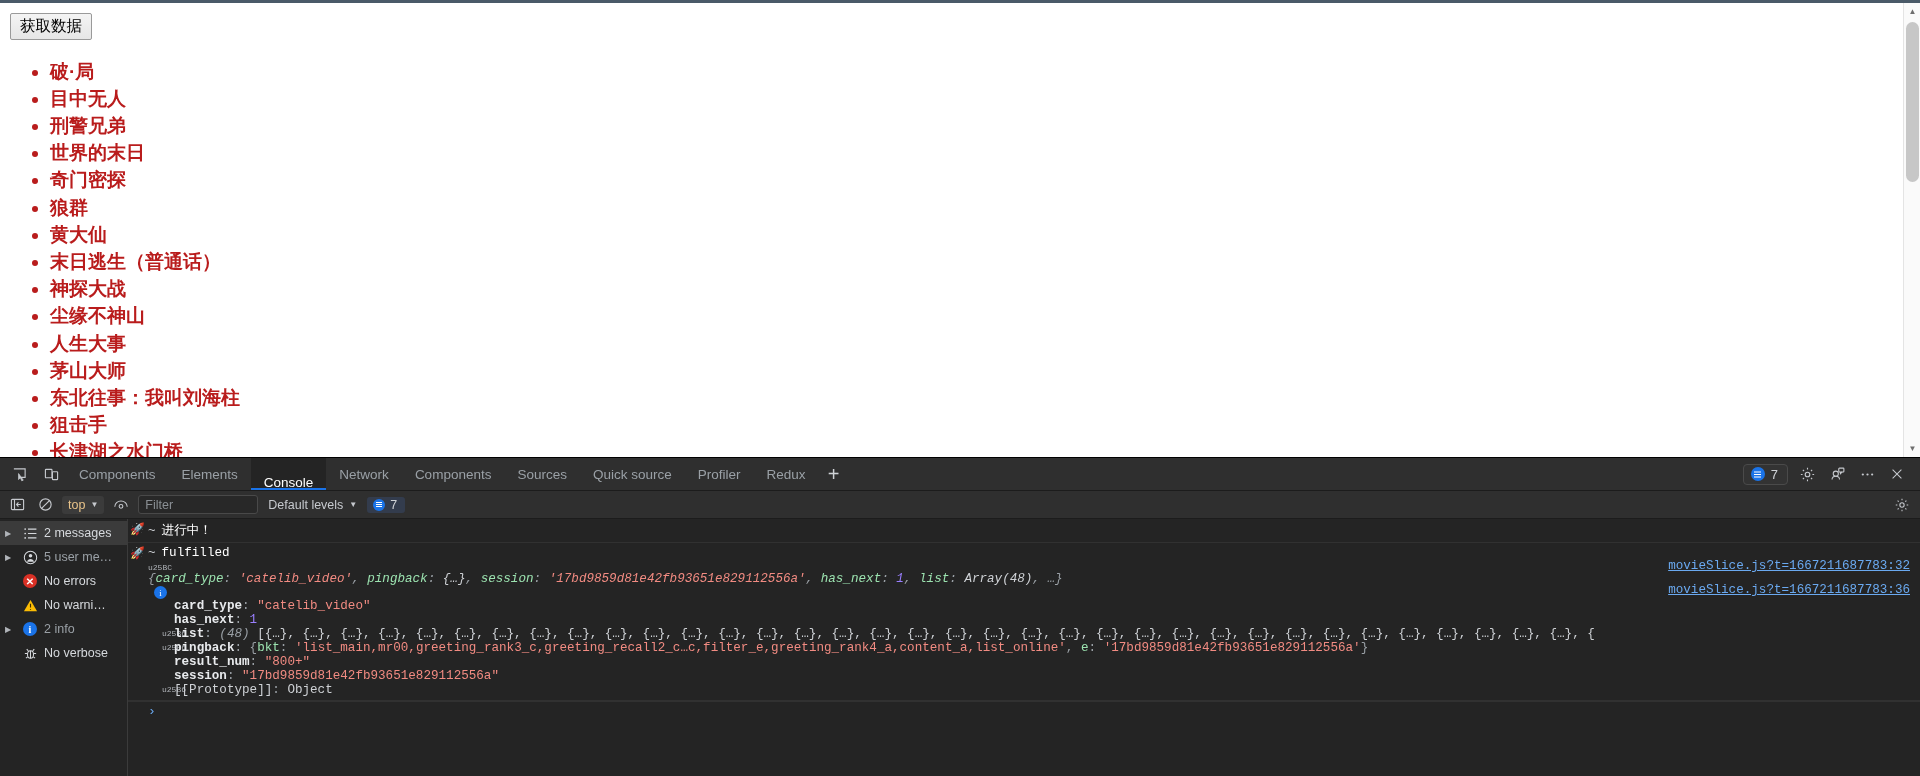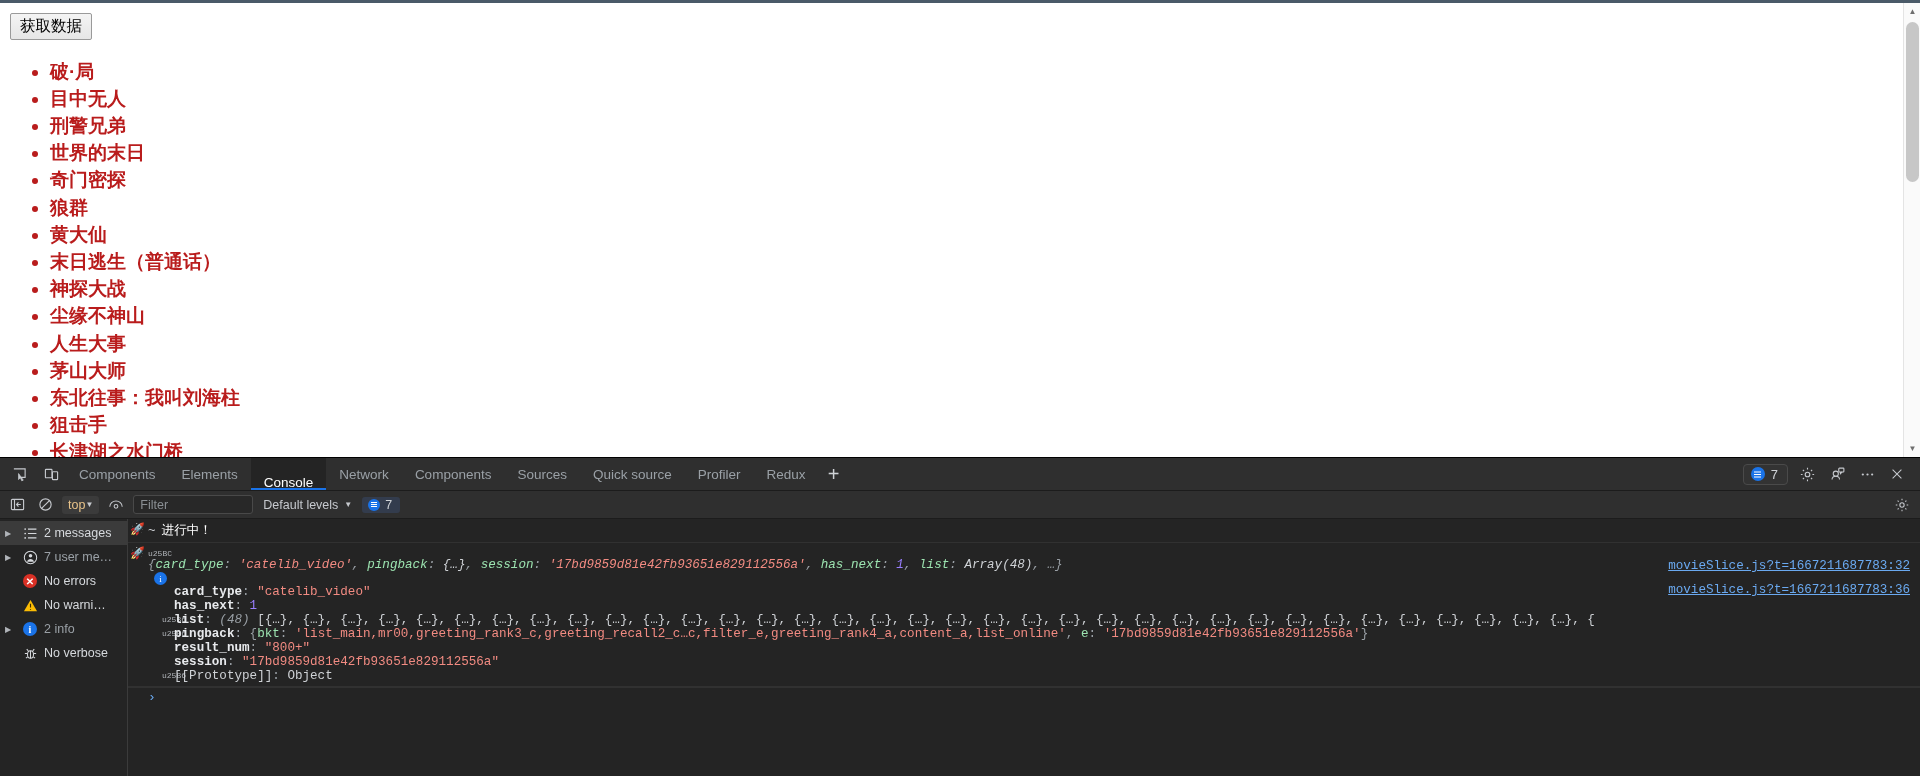--- a/index.html
+++ b/index.html
@@ -126,21 +126,21 @@
   
   .dt-console-toolbar {
     display: flex; align-items: center;
     height: 28px; flex: 0 0 28px;
     background: #2f2f2f;
     border-bottom: 1px solid #1c1c1c;
     padding: 0 6px 0 6px; gap: 6px;
     position: relative;
   }
   .ctx-select {
-    display: flex; align-items: center; 
+    display: flex; align-items: center; gap: 5px;
     background: #3b3b3b; border-radius: 3px;
     padding: 2px 6px; font-size: 12.5px; color: #e8c38a; cursor: pointer;
   }
   .ctx-select .caret { color: #c6c9ce; font-size: 8px; }
   .filter-input {
     width: 120px; height: 19px;
     background: #282828; border: 1px solid #494949; border-radius: 3px;
     color: #cfd2d6; font-size: 12.5px; padding: 0 6px;
     font-family: "Liberation Sans", sans-serif;
     outline: none;
@@ -444,21 +444,21 @@
           </div>
           <div class="cs-item dim">
             <span class="cs-arrow">▶</span>
             <span class="cs-ico">
               <svg width="15" height="15" viewBox="0 0 16 16" fill="none" stroke="#d6d9dd" stroke-width="1.1">
                 <circle cx="8" cy="8" r="6.6"></circle>
                 <circle cx="8" cy="6.2" r="1.9" fill="#d6d9dd" stroke="none"></circle>
                 <path d="M4.3 12.6c.5-1.9 2-2.9 3.7-2.9s3.2 1 3.7 2.9" fill="#d6d9dd" stroke="none"></path>
               </svg>
             </span>
-            <span class="cs-label">7 user me…</span>
+            <span class="cs-label">5 user me…</span>
           </div>
           <div class="cs-item">
             <span class="cs-arrow empty">▶</span>
             <span class="cs-ico">
               <span class="ico-circle ico-err">✕</span>
             </span>
             <span class="cs-label">No errors</span>
           </div>
           <div class="cs-item">
             <span class="cs-arrow empty">▶</span>
@@ -499,20 +499,23 @@
             <span class="tilde">~</span><span class="log-text">进行中！</span>
           </div>
           <a class="msg-src">movieSlice.js?t=1667211687783:32</a>
         </div>
 
         <div class="msg-row">
           <div class="msg-gutter">
             <span class="rocket">🚀</span>
           </div>
           <div class="msg-main">
+            <div>
+              <span class="tilde">~</span><span class="log-text">fulfilled</span>
+            </div>
             <div class="obj-preview ellipsis-clip">
               <span class="disclosure open"></span>
               <span id="obj-preview-inline"><span class="val-dim">{</span><span class="k-italic">card_type</span><span class="val-dim">: </span><span class="s-italic">'catelib_video'</span><span class="val-dim">, </span><span class="k-italic">pingback</span><span class="val-dim">: </span><span class="val-obj">{…}</span><span class="val-dim">, </span><span class="k-italic">session</span><span class="val-dim">: </span><span class="s-italic">'17bd9859d81e42fb93651e829112556a'</span><span class="val-dim">, </span><span class="k-italic">has_next</span><span class="val-dim">: </span><span class="n-italic">1</span><span class="val-dim">, </span><span class="k-italic">list</span><span class="val-dim">: </span><span class="val-obj">Array(48)</span><span class="val-dim">, …}</span></span>
               <span class="info-icon">i</span>
             </div>
             <div id="obj-props">
                 <div class="prop-line prop-indent">
                   <span class="ellipsis-clip"><span class="prop-key-plain">card_type</span><span class="val-dim">: </span><span class="val-str">"catelib_video"</span></span>
                 </div>
                 <div class="prop-line prop-indent">

